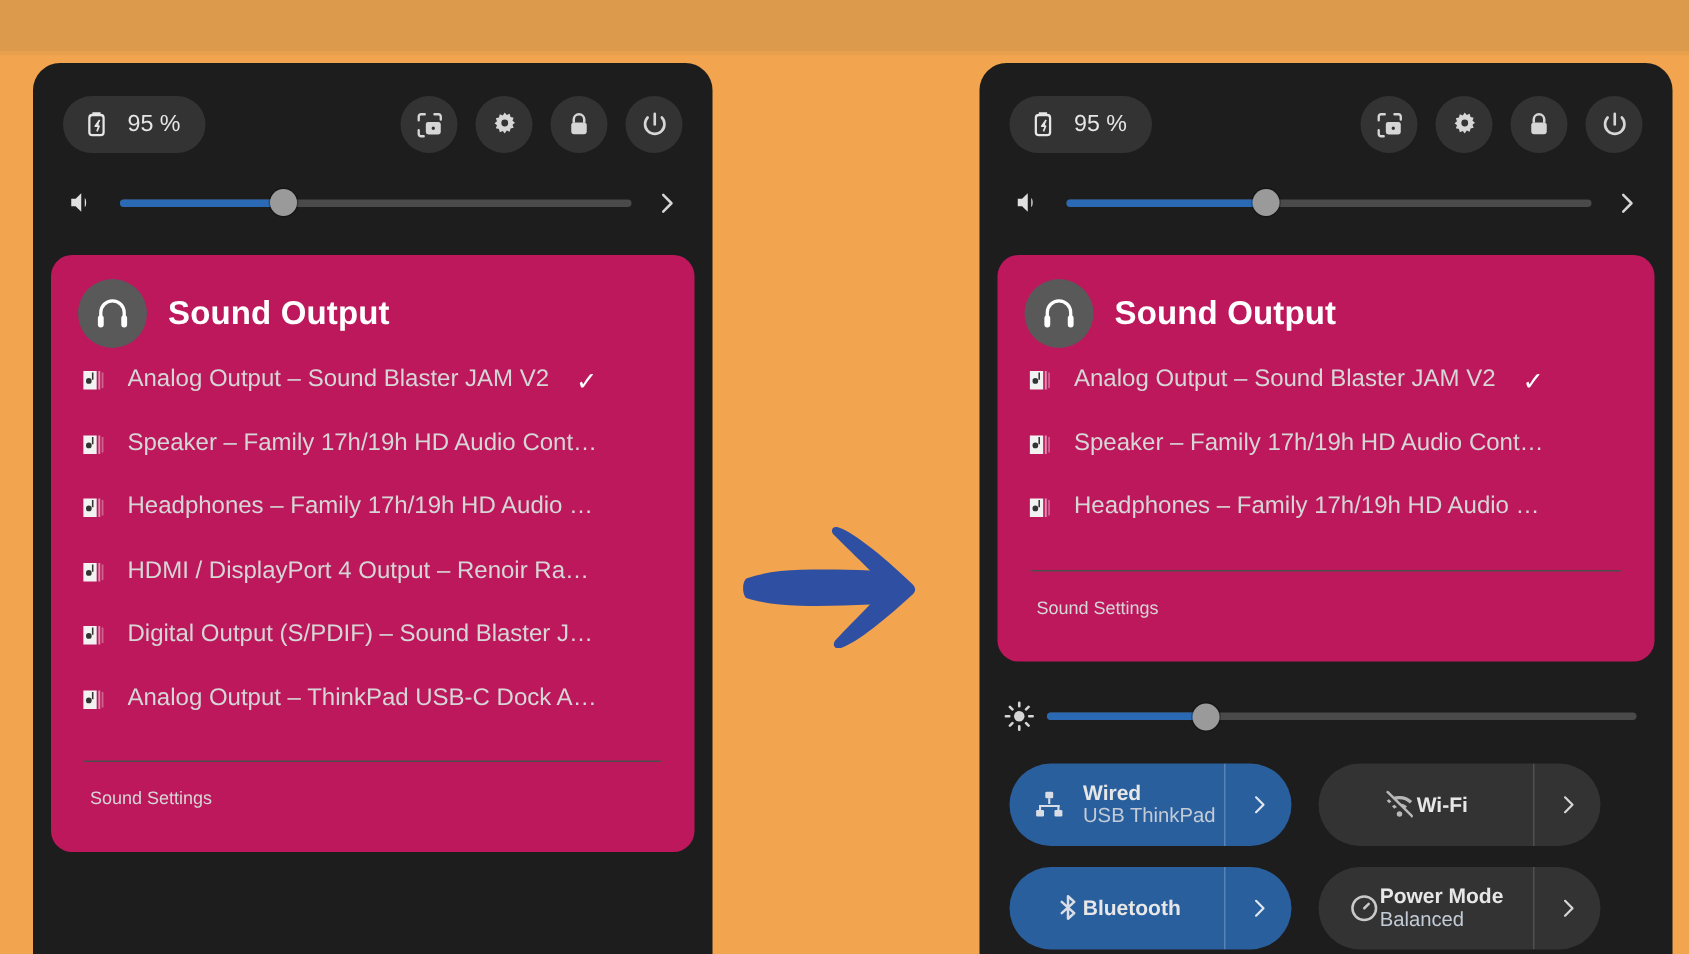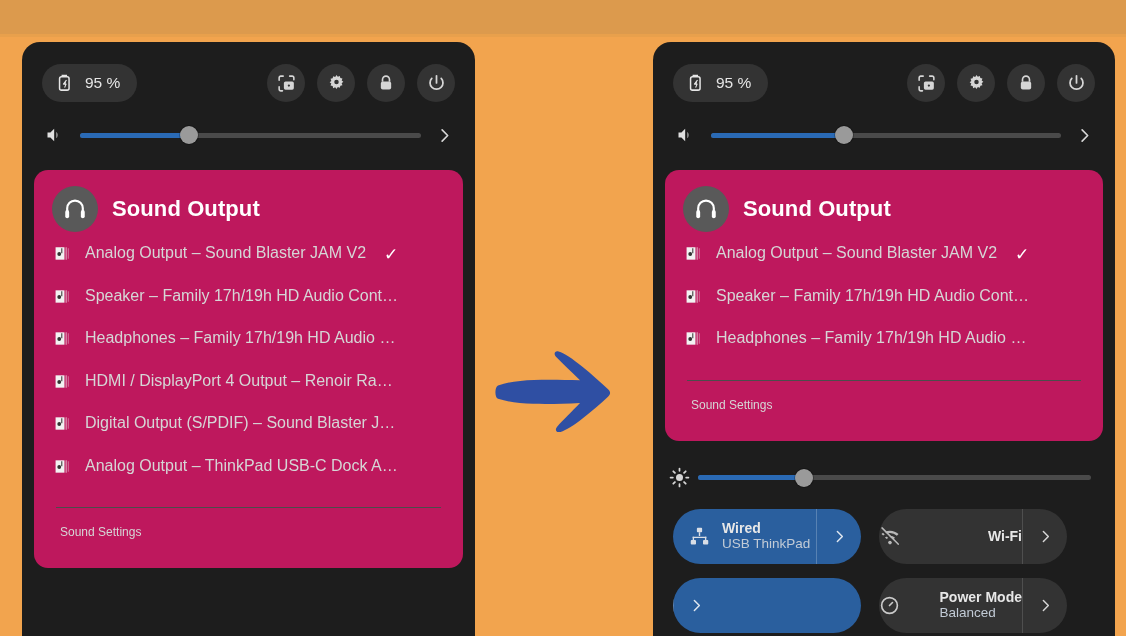--- a/index.html
+++ b/index.html
@@ -164,21 +164,21 @@
     border-radius: 28px;
     display: flex; align-items: stretch;
     overflow: hidden;
     background: #333333;
   }
   .tile.active { background: #2a5f9e; }
   .tile .body {
     flex: 1; display: flex; align-items: center; gap: 12px;
     padding-left: 16px;
   }
-  .tile.center .body { justify-content: space-between; padding-left: 0; gap: 0; }
+  .tile.center .body { justify-content: center; padding-left: 0; gap: 0; }
   .tile .txt { display: flex; flex-direction: column; justify-content: center; }
   .tile .t1 { color: #e7e7e7; font-size: 14px; font-weight: bold; line-height: 1.15; }
   .tile .t2 { color: #c2cbd6; font-size: 13.5px; line-height: 1.2; }
   .tile .arrow {
     width: 44px; display: flex; align-items: center; justify-content: center;
     border-left: 1px solid rgba(255,255,255,0.14);
   }
   .tile.active .arrow { border-left: 1px solid rgba(255,255,255,0.22); }
 
   
@@ -648,20 +648,30 @@
       <div class="arrow">
         <span class="ic">
           <svg width="17" height="17" viewBox="0 0 24 24" fill="none" stroke="#d6d6d6" stroke-width="2.1" stroke-linecap="round" stroke-linejoin="round">
               <path d="M9 5l7 7-7 7"></path>
             </svg>
         </span>
       </div>
     </div>
 
     <div class="tile active center">
+      <div class="body">
+        <span class="ic">
+          <svg width="20" height="20" viewBox="0 0 24 24" fill="none" stroke="#d9dee6" stroke-width="2" stroke-linejoin="round" stroke-linecap="round">
+            <path d="M7 7.5L17 16.5 12 21V3l5 4.5L7 16.5"></path>
+          </svg>
+        </span>
+        <span class="txt">
+          <span class="t1">Bluetooth</span>
+        </span>
+      </div>
       <div class="arrow">
         <span class="ic">
           <svg width="17" height="17" viewBox="0 0 24 24" fill="none" stroke="#dfe6ef" stroke-width="2.1" stroke-linecap="round" stroke-linejoin="round">
               <path d="M9 5l7 7-7 7"></path>
             </svg>
         </span>
       </div>
     </div>
 
     <div class="tile center">

